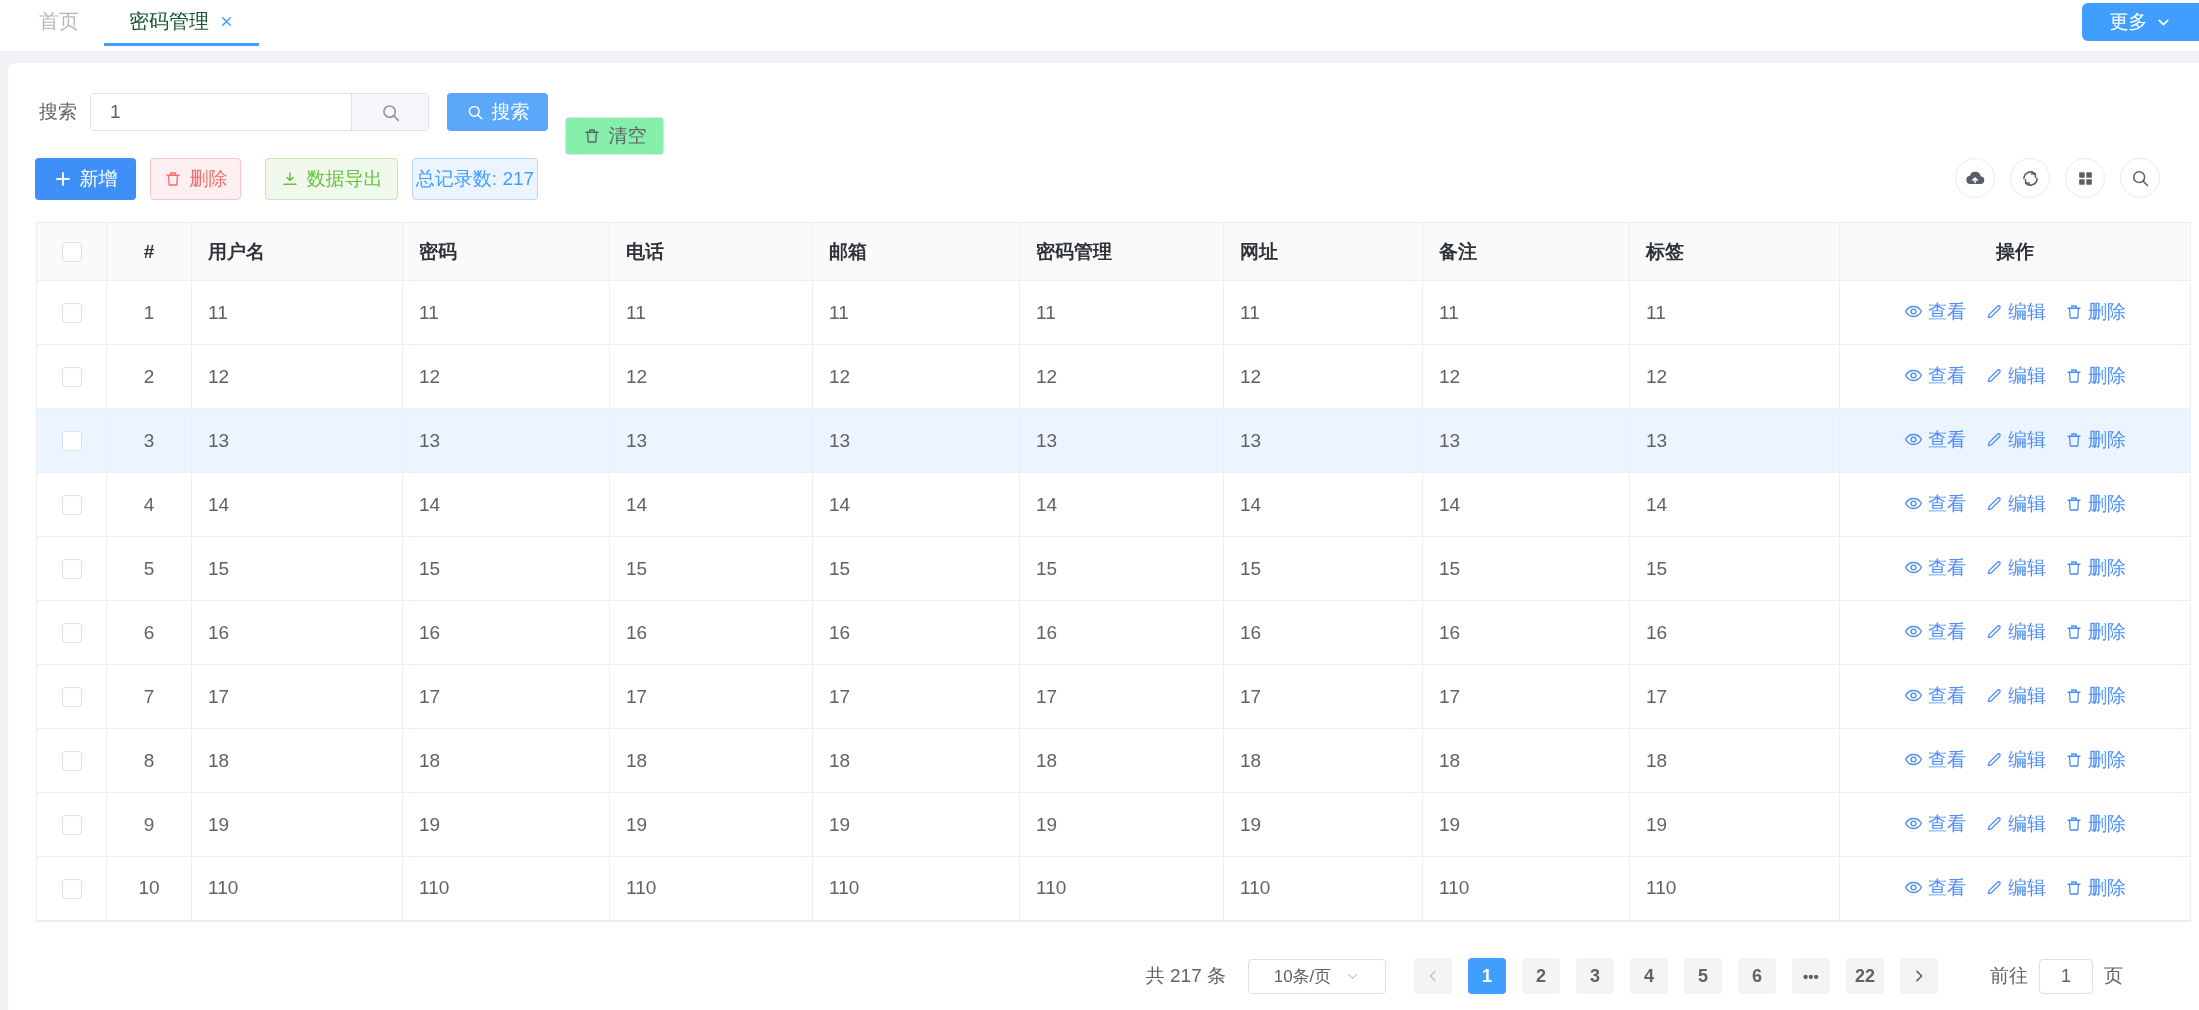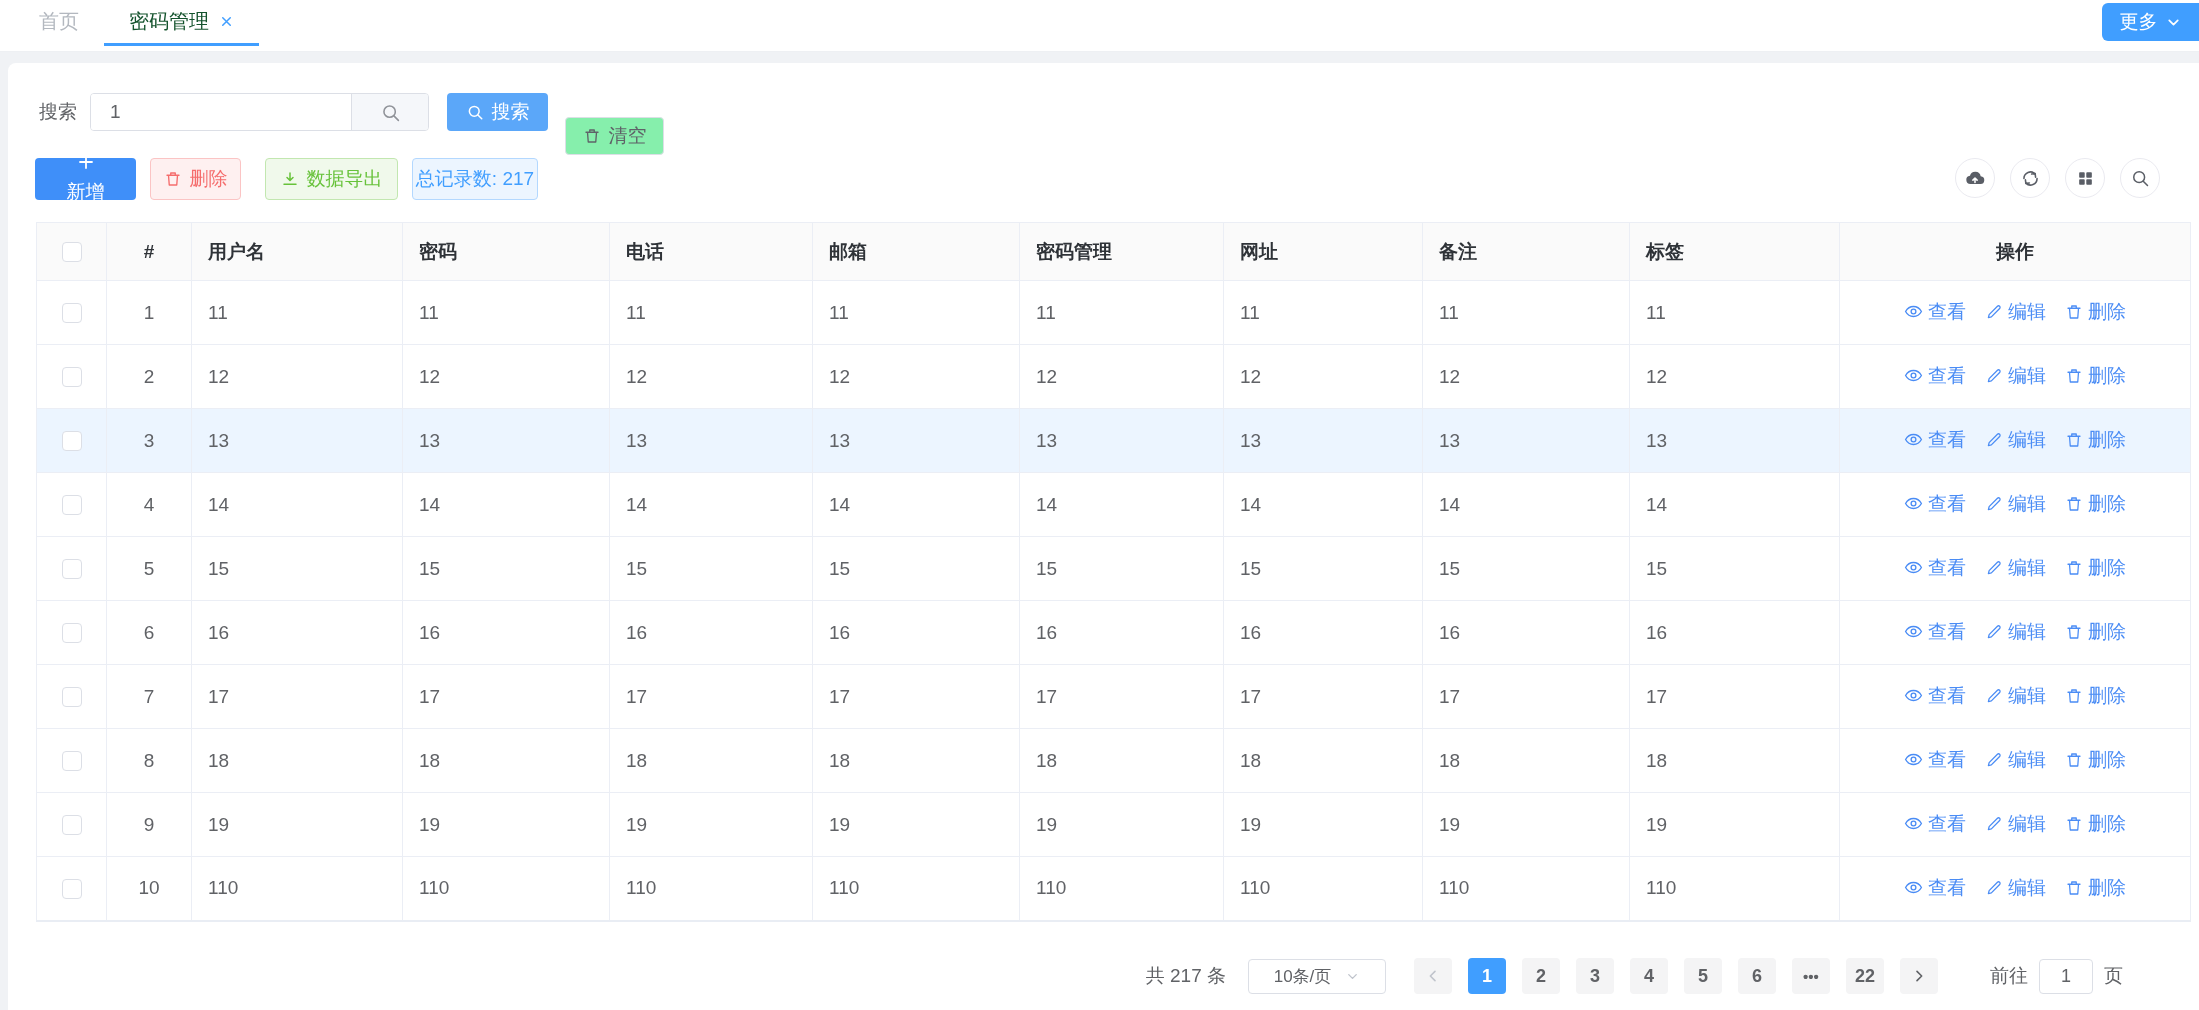--- a/index.html
+++ b/index.html
@@ -6,39 +6,39 @@
   html,body { width:2199px; height:1010px; overflow:hidden; }
   body { background:#f0f2f5; font-family:"Liberation Sans","DejaVu Sans",sans-serif; color:#606266; }
   svg { display:block; }
 
   
   .tabbar { position:absolute; left:0; top:0; width:2199px; height:52px; background:#fff; display:flex; align-items:flex-start; padding-left:14px; border-bottom:1px solid #eef0f3; }
   .tab { height:46px; display:flex; align-items:center; gap:10px; padding:0 25px; font-size:20px; color:#b3b8bf; cursor:pointer; border-bottom:3px solid transparent; }
   .tab.active { color:#14532d; border-bottom-color:#409eff; }
   .tab .close { width:15px; height:15px; color:#409eff; }
 
-  .more-btn { position:absolute; top:3px; right:0; width:97px; height:38px; background:#409eff; border-radius:6px 0 0 6px; display:flex; align-items:center; justify-content:center; gap:7px; color:#fff; font-size:19px; cursor:pointer;font-family:Liberation Serif, serif; }
+  .more-btn { position:absolute; top:3px; right:0; width:117px; height:38px; background:#409eff; border-radius:6px 0 0 6px; display:flex; align-items:center; justify-content:center; gap:7px; color:#fff; font-size:19px; cursor:pointer;font-family:Liberation Serif, serif; }
 
   
   .card { position:absolute; left:8px; top:63px; right:0; bottom:0; background:#fff; border-radius:8px 0 0 0; }
 
   
   .search-row { position:absolute; left:31px; top:30px; height:38px; display:flex; align-items:center; }
   .search-label { font-size:19px; color:#606266; margin-right:13px; }
   .input-group { width:339px; height:38px; border:1px solid #dcdfe6; border-radius:4px; display:flex; overflow:hidden; background:#fff; }
   .input-group input { flex:1; border:none; outline:none; padding:0 0 0 19px; font-size:19px; color:#606266; font-family:inherit; min-width:0; }
   .input-append { width:77px; background:#f5f7fa; border-left:1px solid #dcdfe6; display:flex; align-items:center; justify-content:center; color:#909399; }
   .btn { height:38px; border-radius:4px; display:inline-flex; align-items:center; justify-content:center; gap:8px; font-size:19px; cursor:pointer; border:1px solid transparent; white-space:nowrap; }
   .btn-search { width:101px; margin-left:18px; background:#5ba7f9; color:#fff; }
   .btn-clear  { width:99px;  margin-left:17px; background:#86efac; border-color:#dcdfe6; color:#5f6368;margin-top:48px; }
 
   
   .toolbar-row { position:absolute; left:27px; top:95px; height:42px; display:flex; align-items:center; gap:14px; }
   .toolbar-row .btn { height:42px; }
-  .btn-add    { width:101px; background:#3f8ff9; color:#fff;flex-direction:column; }
+  .btn-add    { width:101px; background:#3f8ff9; color:#fff; }
   .btn-delete { width:91px;  background:#fef0f0; border-color:#fbc4c4; color:#f56c6c; }
   .btn-export { width:133px; background:#f0f9eb; border-color:#c2e7b0; color:#67c23a; margin-left:10px; }
   .badge-total{ width:126px; height:42px; background:#ecf5ff; border:1px solid #b3d8ff; border-radius:4px; color:#409eff; font-size:19px; display:flex; align-items:center; justify-content:center;text-align:right; }
 
   .tool-icons { position:absolute; top:95px; left:1947px; display:flex; gap:15px; }
   .icon-circle { width:40px; height:40px; border-radius:50%; border:1px solid #eaeaf0; background:#fff; display:flex; align-items:center; justify-content:center; color:#5a5e66; cursor:pointer; }
 
   
   table { position:absolute; left:28px; top:159px; border-collapse:collapse; table-layout:fixed; width:2154px; }
   th, td { border:1px solid #ebeef5; }

